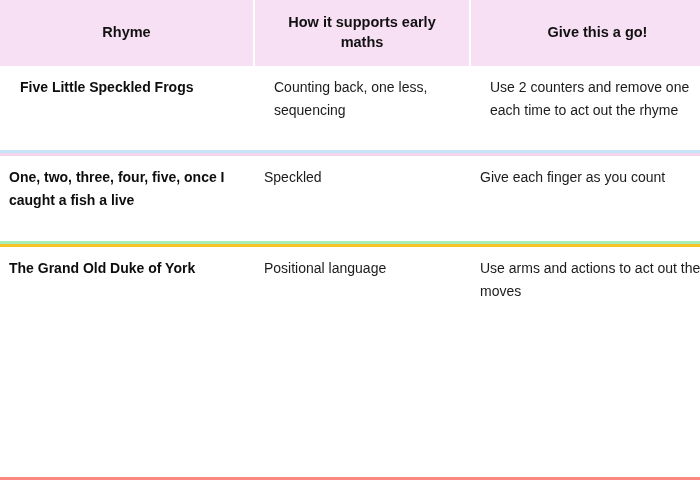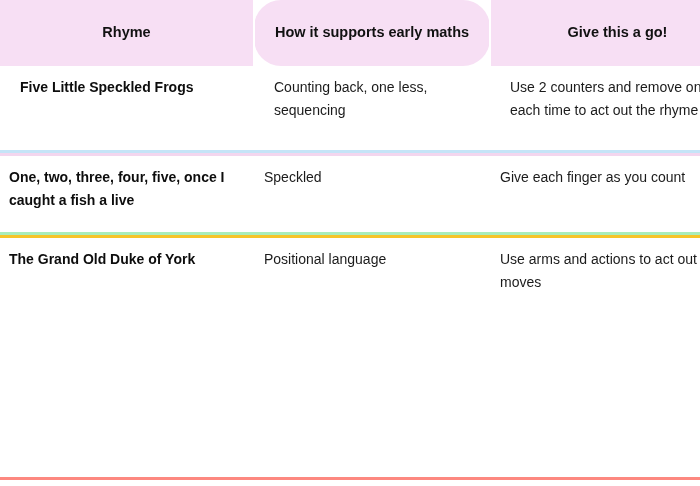--- a/index.html
+++ b/index.html
@@ -45,21 +45,21 @@
     border-left: 0;
     border-top: 0;
     border-bottom: 0;
   }
   thead tr.header-row th.col-c {
     border-right: 0;
   }
 
   
   .col-a { width: 254px; }
-  .col-b { width: 236px; border-radius: 27px; }
+  .col-b { width: 216px; }
   .col-c { width: 254px; }
 
   
   tbody td {
     vertical-align: top;
     padding: 10px 10px 10px 9px;
     box-sizing: border-box;
     font-size: 14px;
     line-height: 1.62;
     color: #1b1b1b;
@@ -75,21 +75,21 @@
   tbody td.cell-support,
   tbody td.cell-activity {
     font-weight: normal;
   }
   tbody td.cell-support { padding-left: 10px; padding-right: 16px; }
   tbody td.cell-activity { padding-left: 10px; padding-right: 14px; }
 
   
   tr.row-0 td { height: 84px; padding-left: 20px; }
   tr.row-1 td { height: 82px; }
-  tr.row-2 td { height: 76px; }
+  tr.row-2 td { height: 85px; }
   tr.row-3 td { height: 81px; }
   tr.row-4 td { height: 82px; }
 
   
   tr.sep-row td {
     padding: 0;
     height: 3px;
     line-height: 0;
     font-size: 0;
     border: 0;

